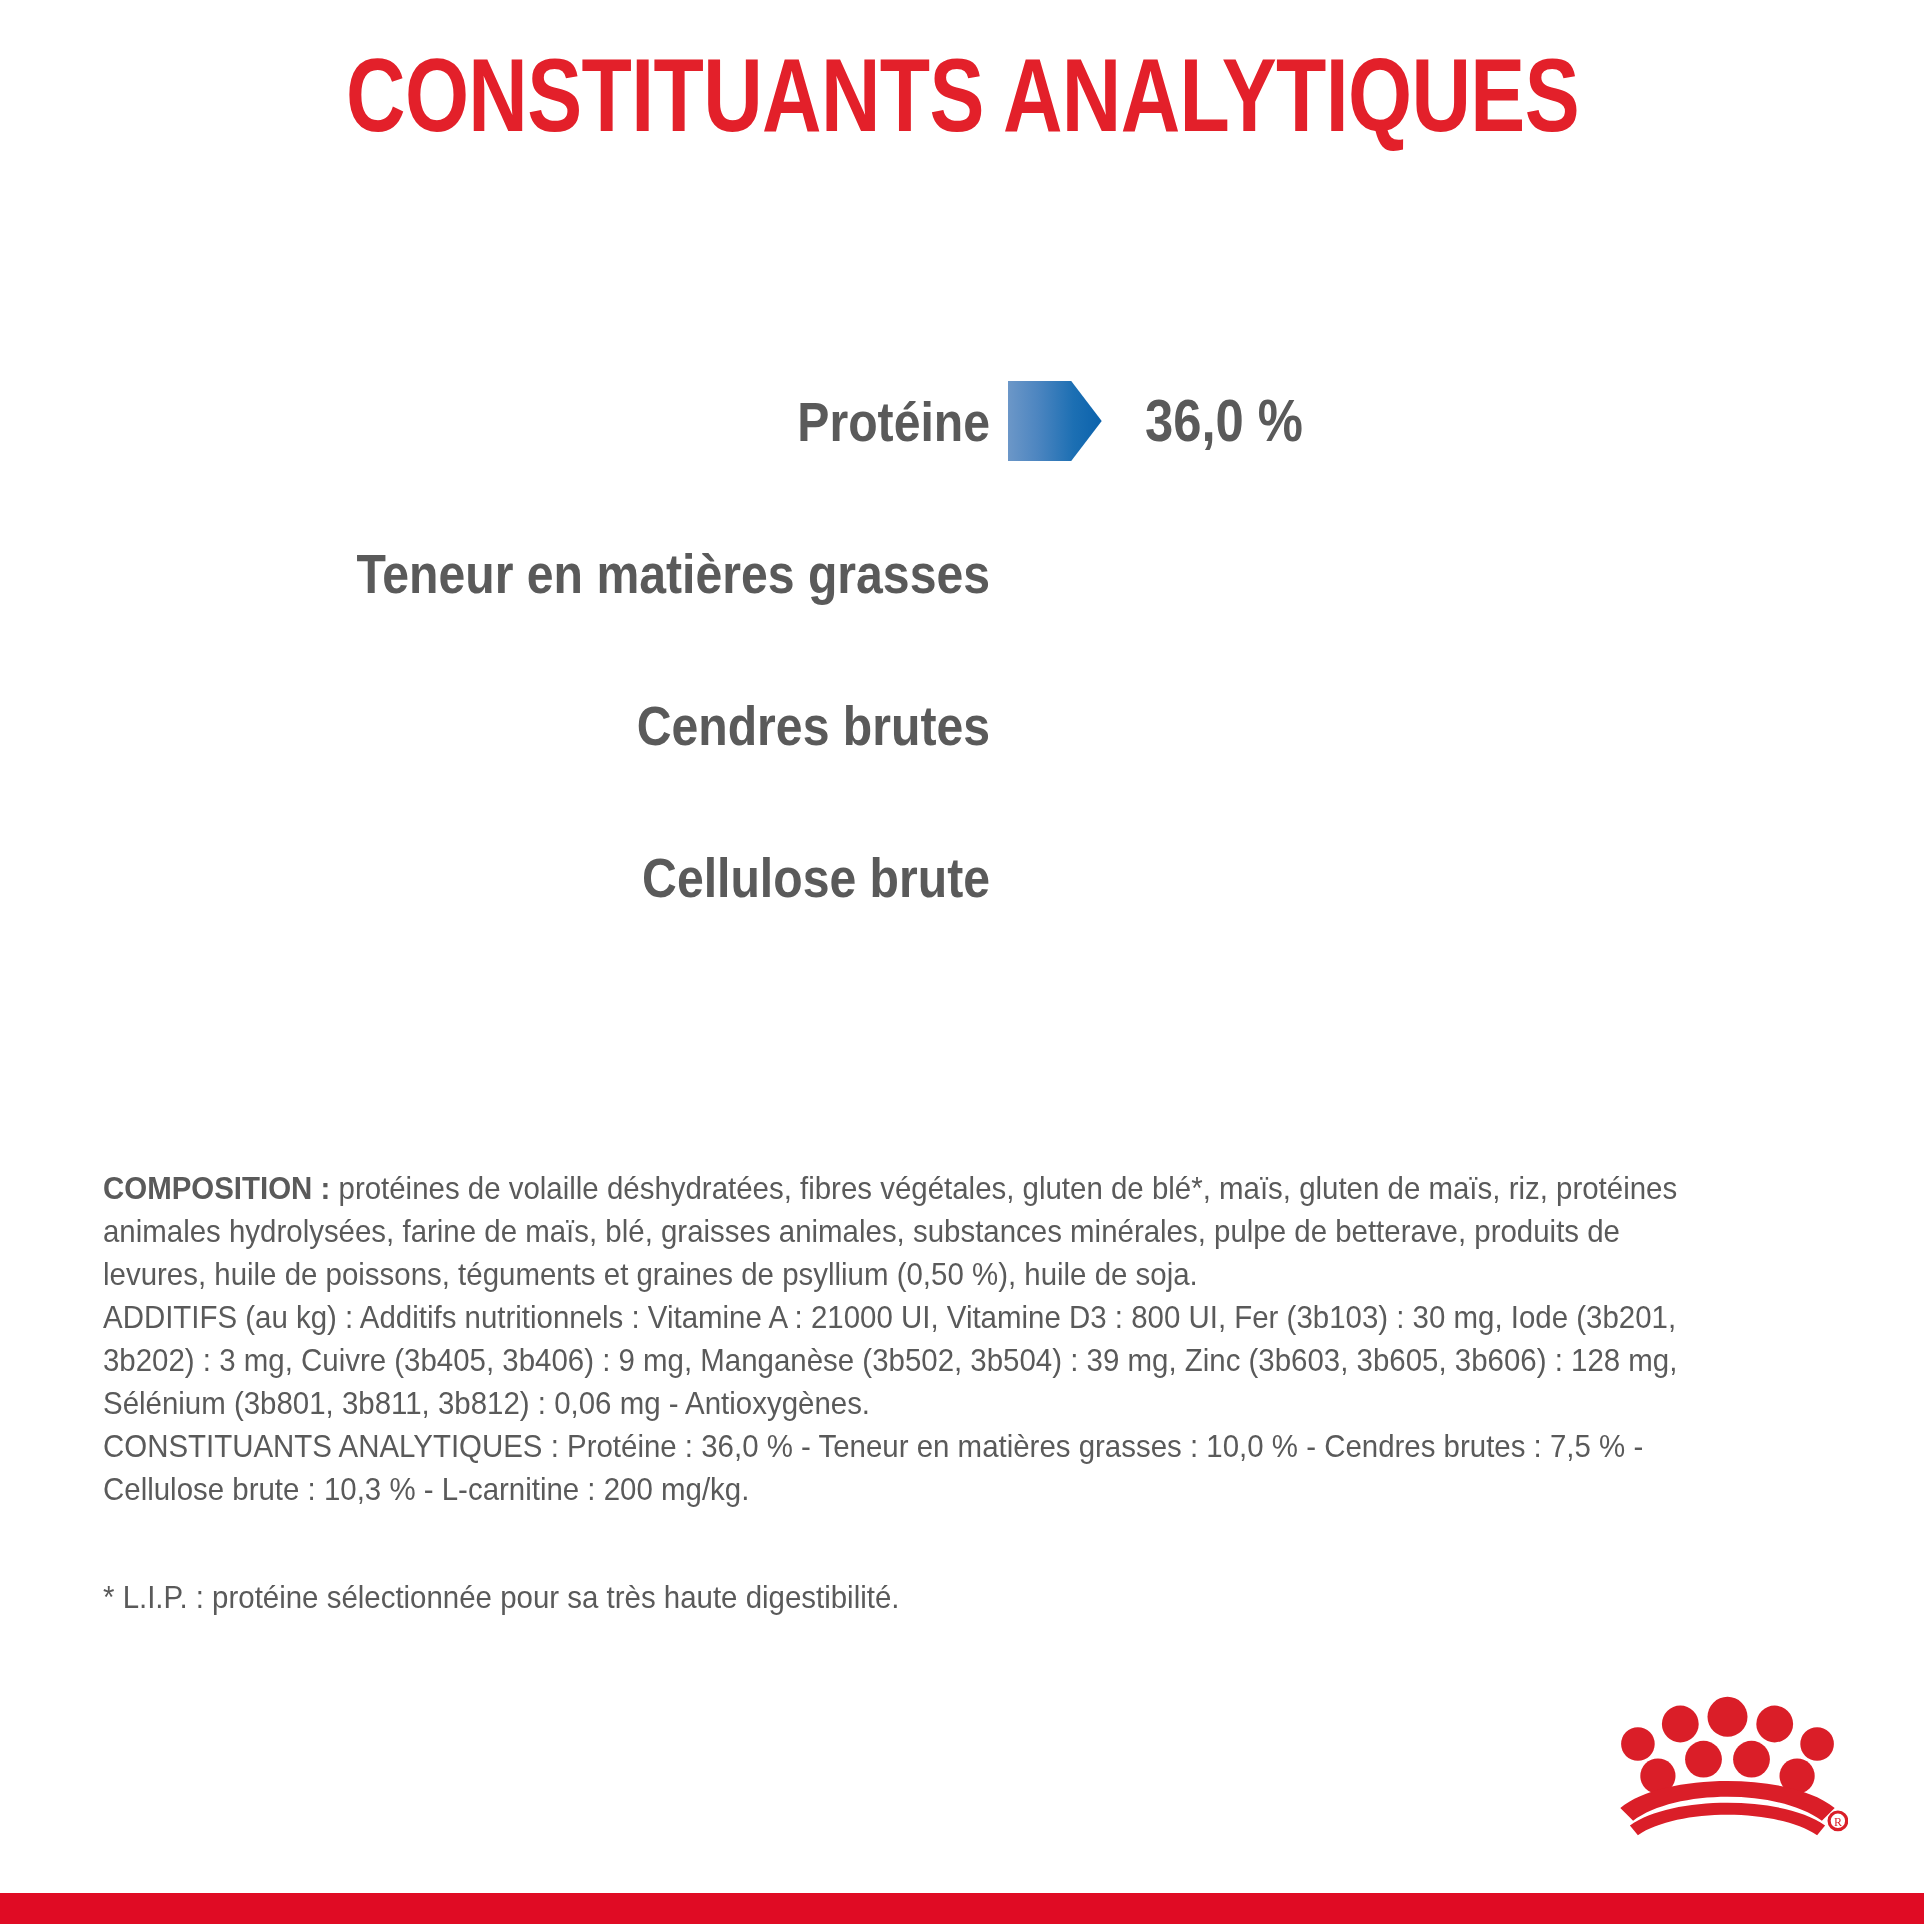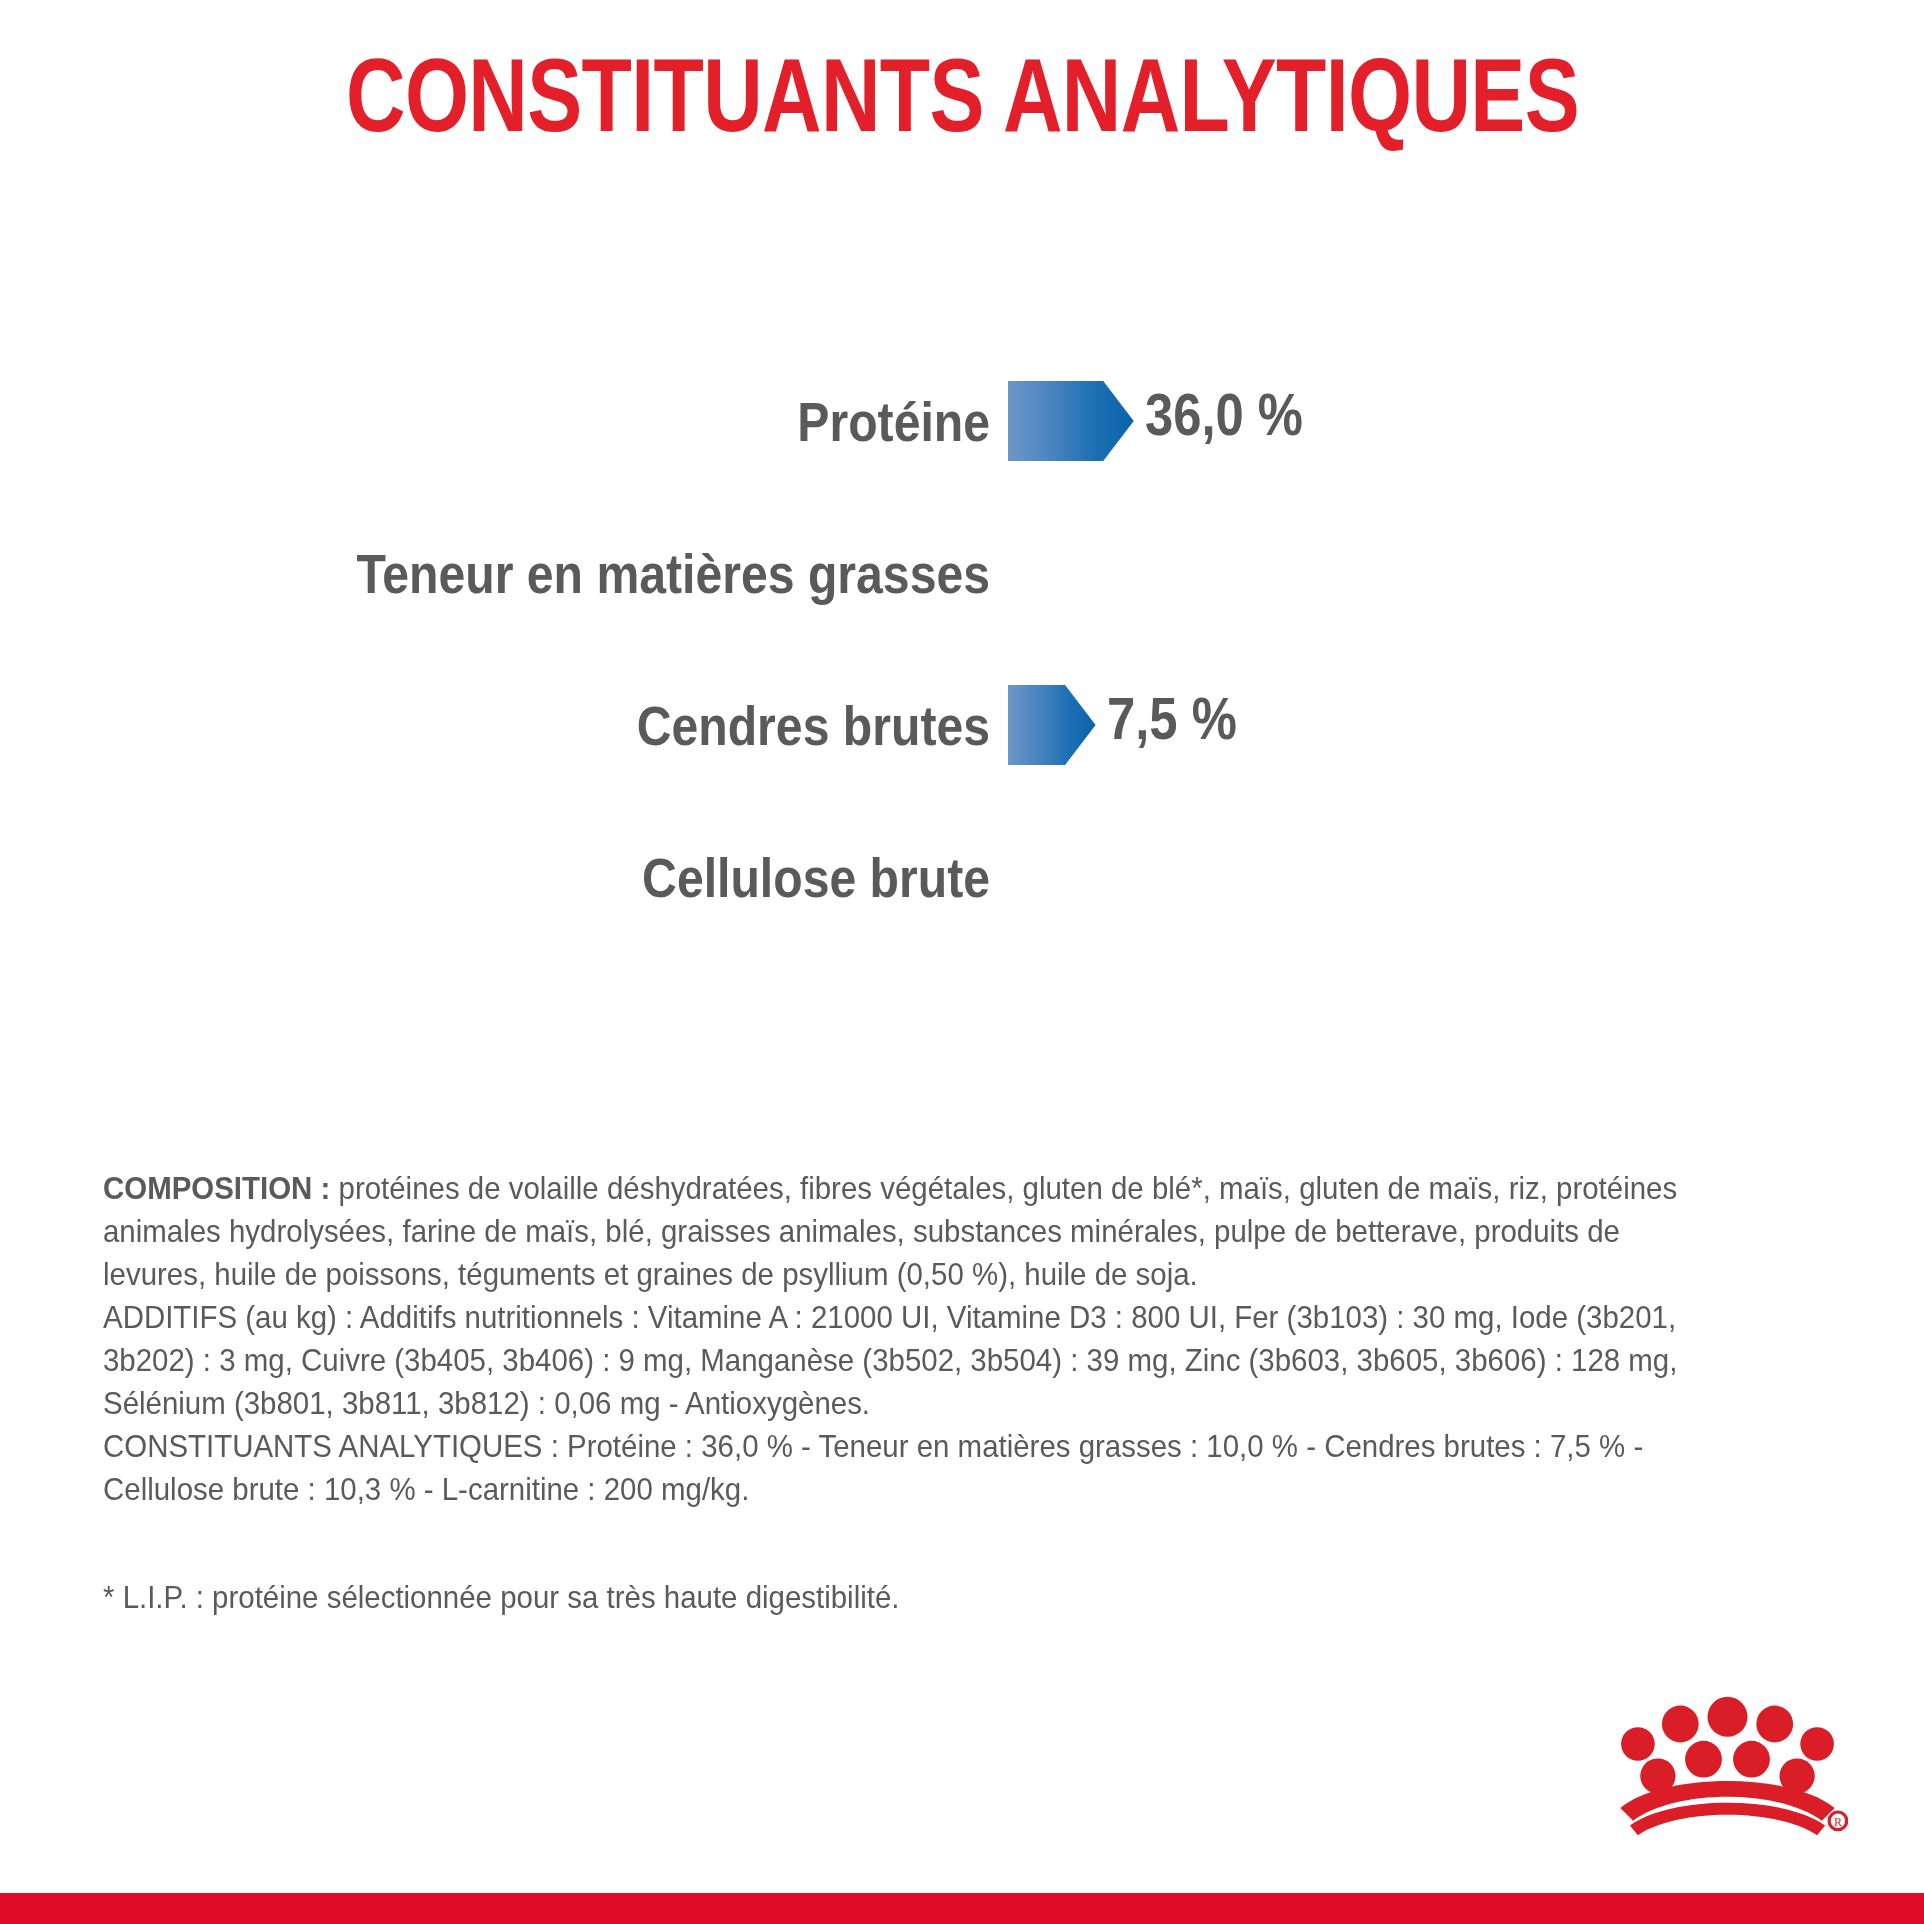--- a/index.html
+++ b/index.html
@@ -46,21 +46,22 @@
     font-size:56px;
     transform:scaleX(0.86);
     transform-origin:100% 50%;
     white-space:nowrap;
     padding-right:0;
   }
   .bar-cell{
     width:321px;
     margin-left:17.6px;
     display:flex;
-    align-items:flex-start;
+    align-items:center;
+    gap:32px;
   }
   .arrow{
     height:80px;
     background:linear-gradient(to right,#6C97C8 0%,#4C85C0 32%,#1C6FB3 70%,#0B62AC 100%);
     -webkit-clip-path:polygon(0 0, calc(100% - 30.5px) 0, 100% 50%, calc(100% - 30.5px) 100%, 0 100%);
     clip-path:polygon(0 0, calc(100% - 30.5px) 0, 100% 50%, calc(100% - 30.5px) 100%, 0 100%);
   }
   .nvalue{
     color:#5A5A5A;
     font-weight:bold;
@@ -124,24 +125,20 @@
         <div class="nvalue">36,0 %</div>
       </div>
     </div>
 
     <div class="nrow">
       <div class="nlabel">Teneur en matières grasses</div>
     </div>
 
     <div class="nrow">
       <div class="nlabel">Cendres brutes</div>
-      <div class="bar-cell">
-        <div class="arrow" style="width:88px"></div>
-        <div class="nvalue">7,5 %</div>
-      </div>
     </div>
 
     <div class="nrow">
       <div class="nlabel">Cellulose brute</div>
     </div>
 
   </div>
 
   <div class="composition">
     <p><span class="comp-head">COMPOSITION :</span><span> protéines de volaille déshydratées, fibres végétales, gluten de blé*, maïs, gluten de maïs, riz, protéines animales hydrolysées, farine de maïs, blé, graisses animales, substances minérales, pulpe de betterave, produits de levures, huile de poissons, téguments et graines de psyllium (0,50 %), huile de soja.</span></p>

